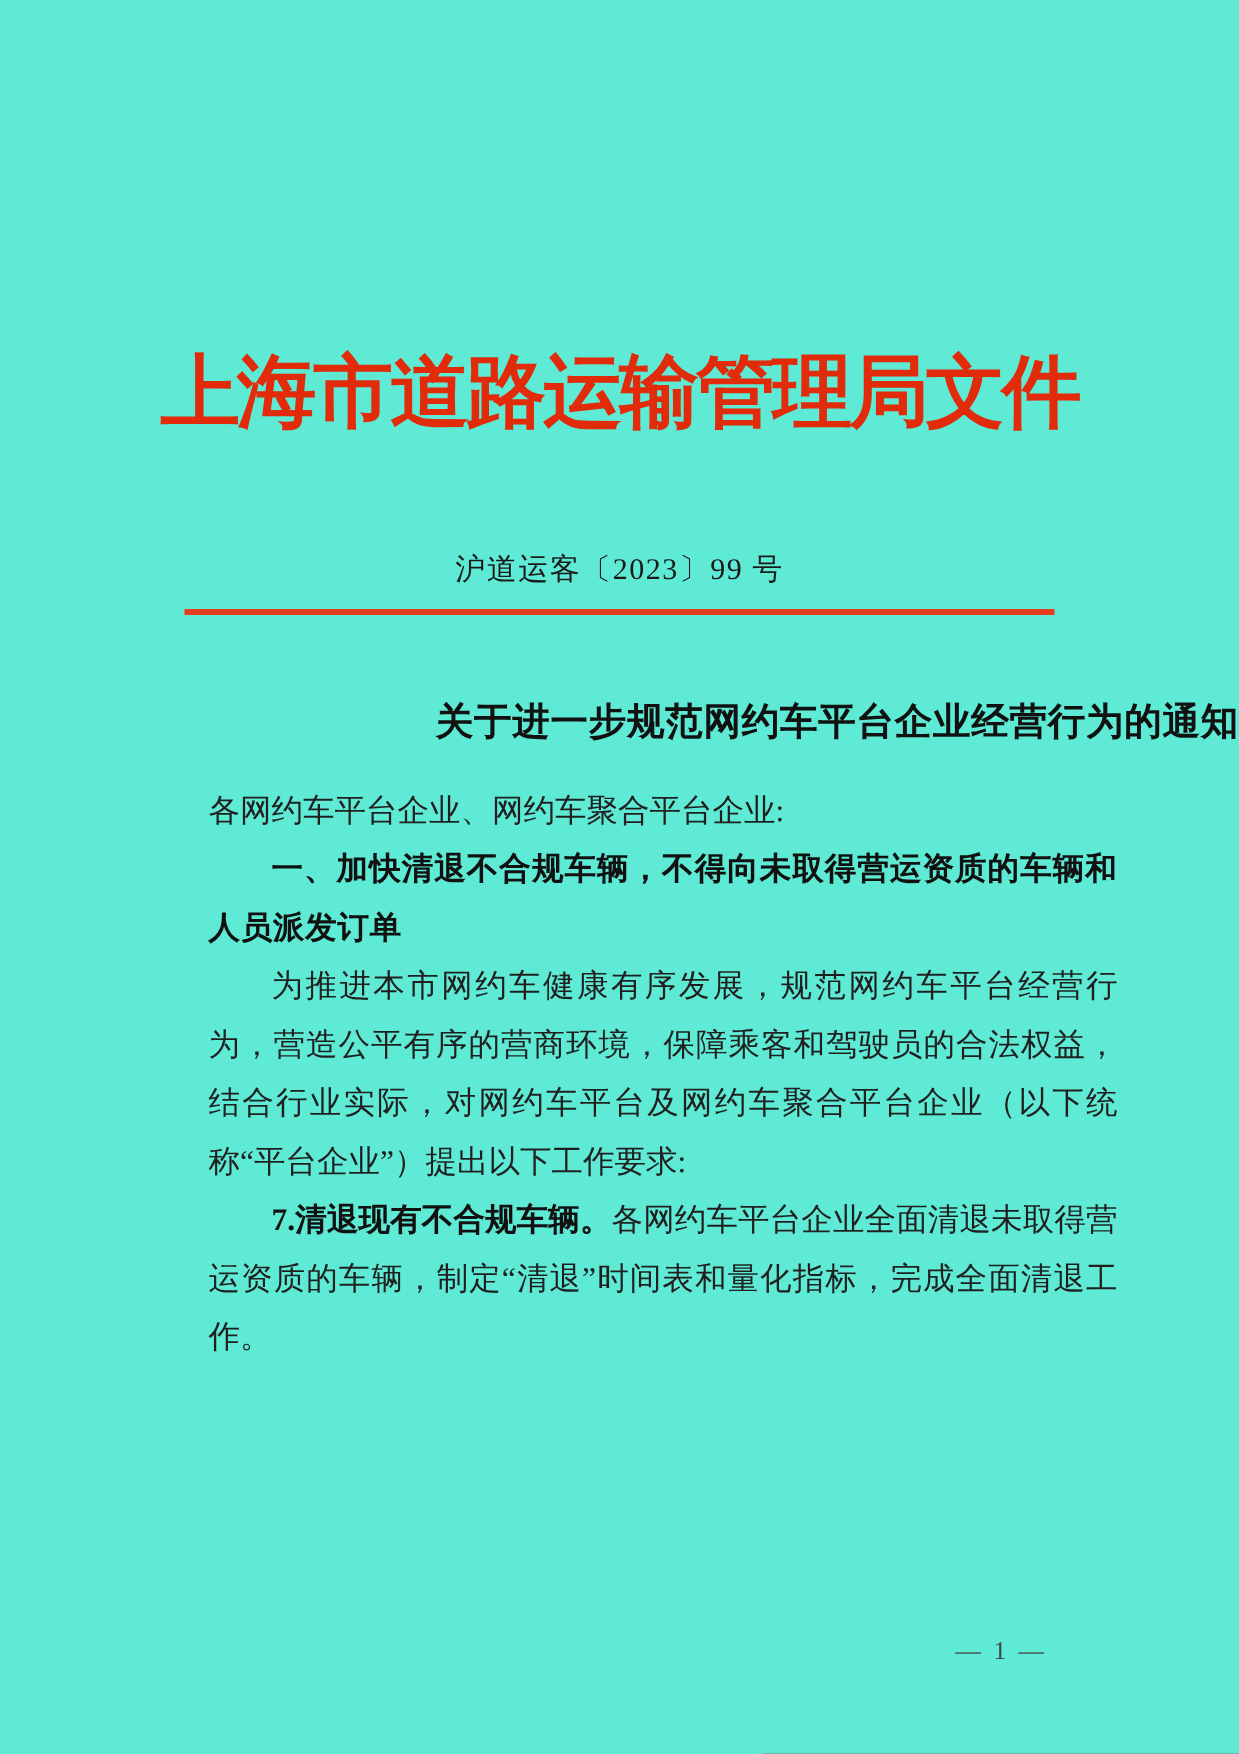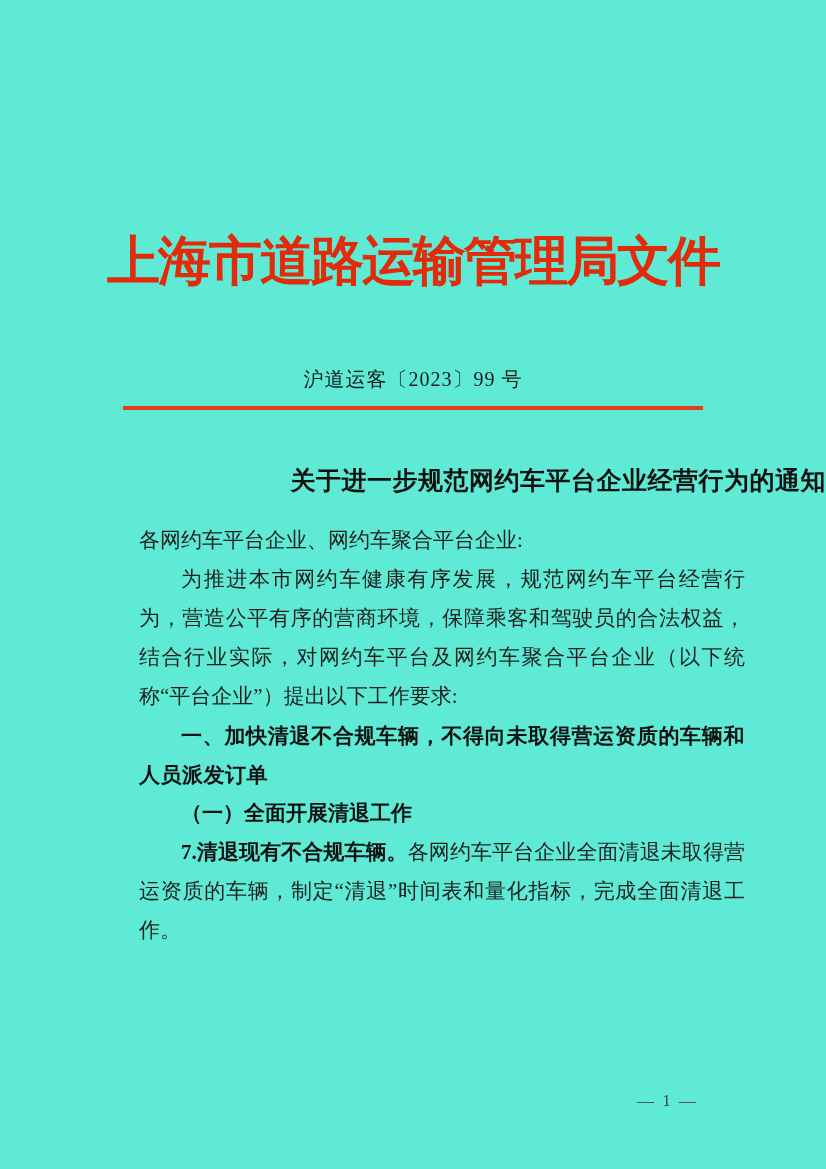--- a/index.html
+++ b/index.html
@@ -101,25 +101,24 @@
   <div class="doc-number">沪道运客〔2023〕99 号</div>
 
   <div class="red-rule"></div>
 
   <div class="doc-title">关于进一步规范网约车平台企业经营行为的通知</div>
 
   <div class="body-block">
 
     <p>各网约车平台企业、网约车聚合平台企业:</p>
 
+    <p class="indent sec-heading">一、加快清退不合规车辆，不得向未取得营运资质的车辆和人员派发订单</p>
+
     <p class="indent">为推进本市网约车健康有序发展，规范网约车平台经营行为，营造公平有序的营商环境，保障乘客和驾驶员的合法权益，结合行业实际，对网约车平台及网约车聚合平台企业（以下统称“平台企业”）提出以下工作要求:</p>
 
-    <p class="indent sec-heading">一、加快清退不合规车辆，不得向未取得营运资质的车辆和人员派发订单</p>
-
-    <p class="indent sub-heading">（一）全面开展清退工作</p>
 
 
     <p class="indent"><span class="lead">7.清退现有不合规车辆。</span><span>各网约车平台企业全面清退未取得营运资质的车辆，制定“清退”时间表和量化指标，完成全面清退工作。</span></p>
 
   </div>
 
   <div class="page-number">— 1 —</div>
 
 </div>
 

